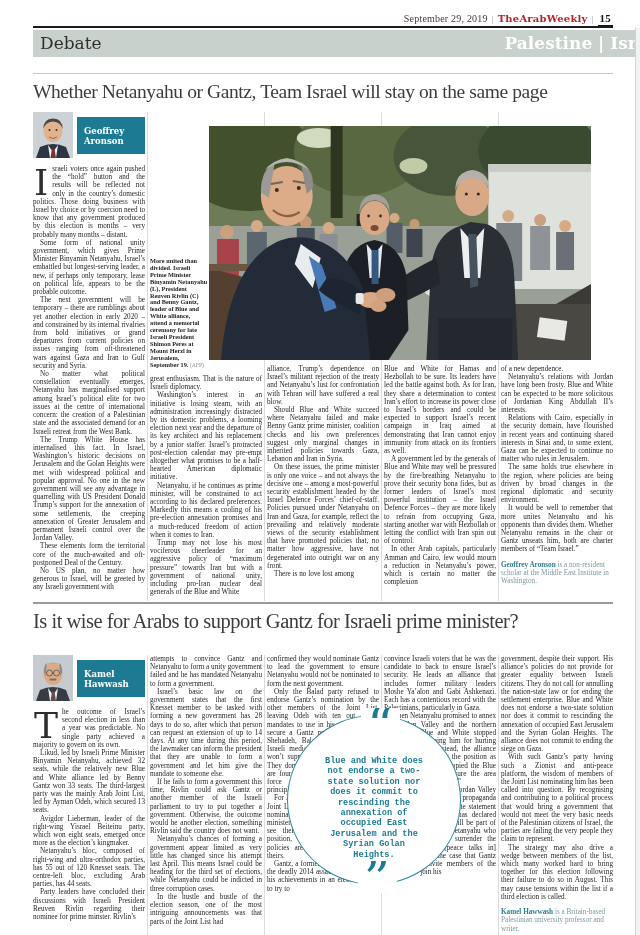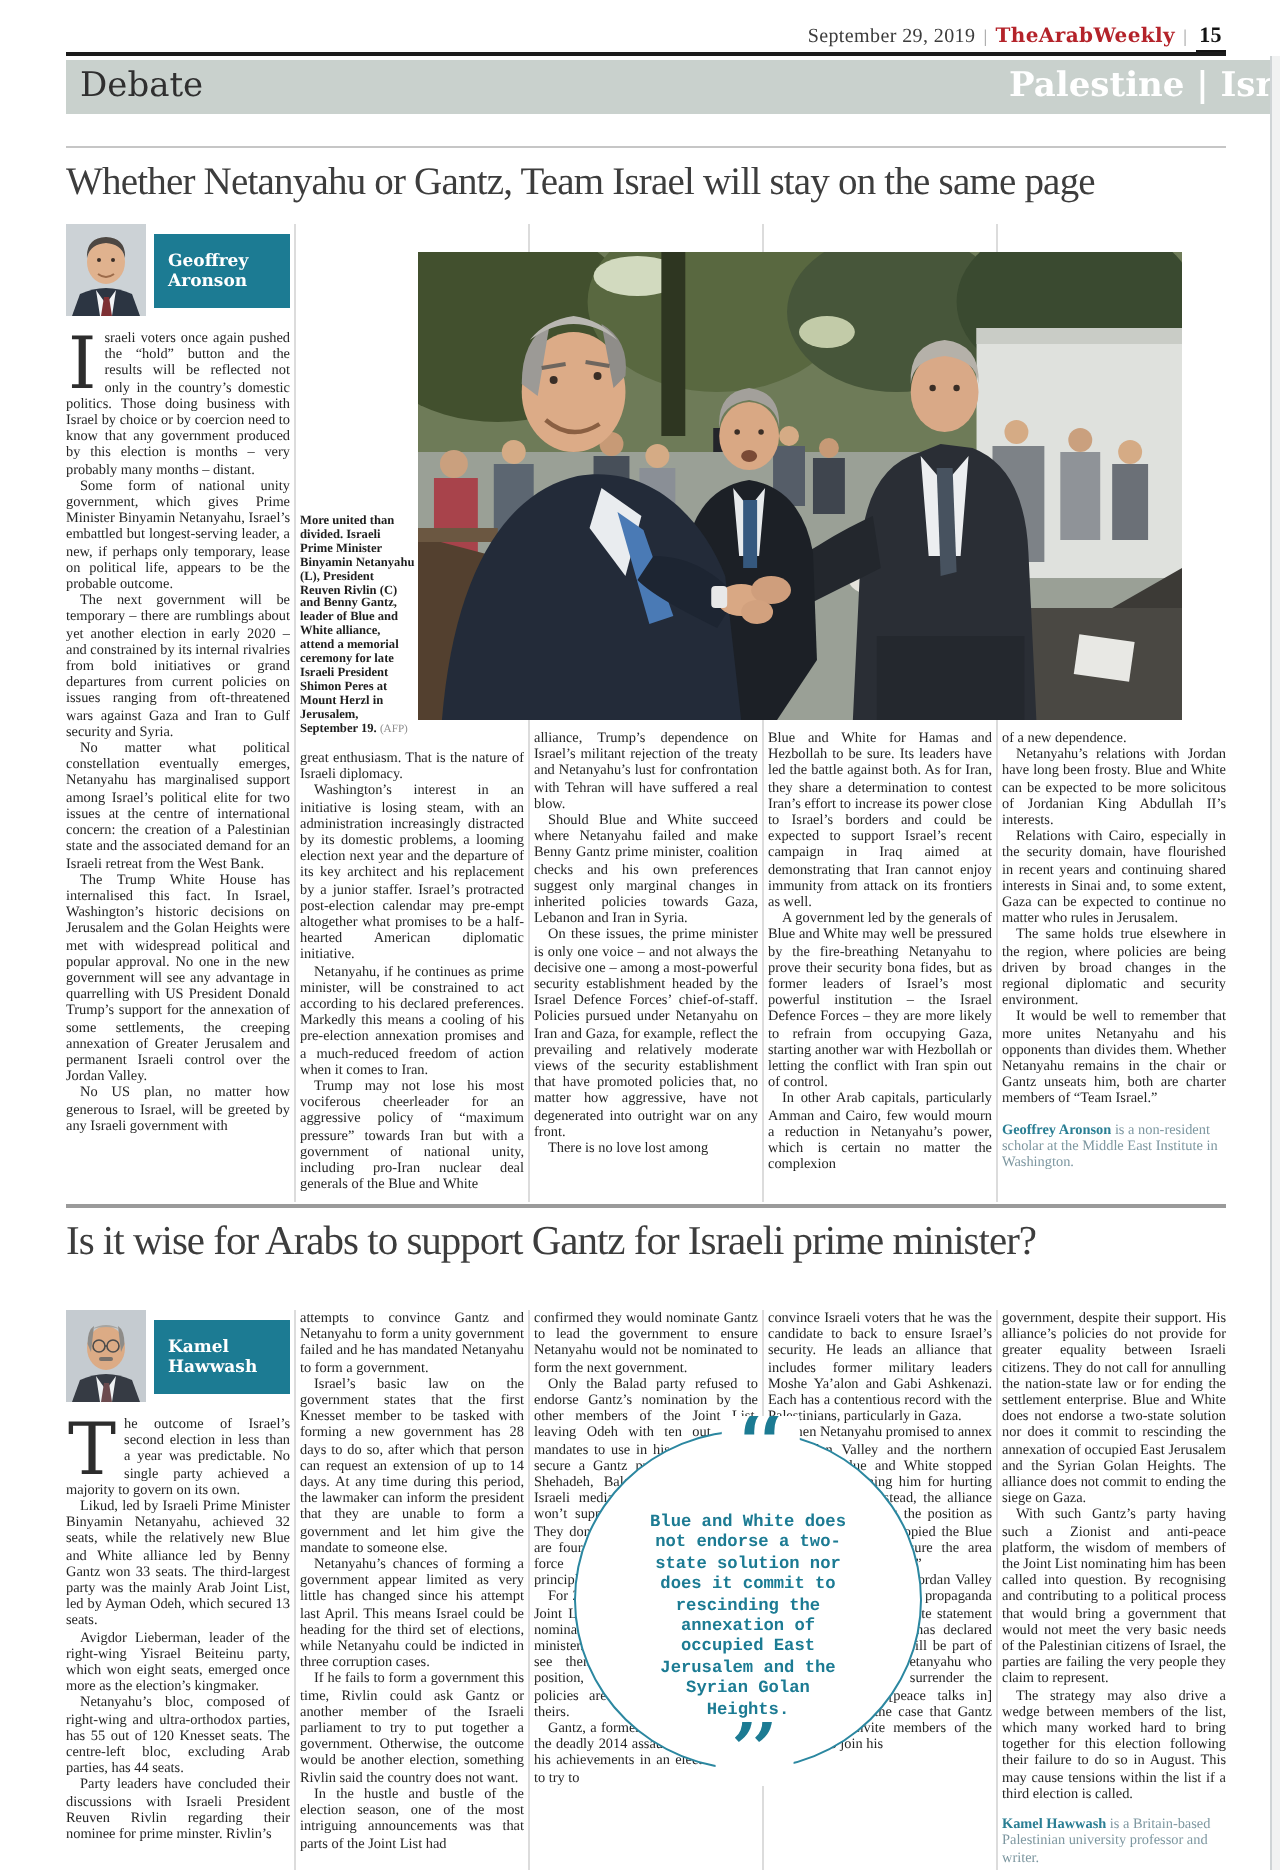--- a/index.html
+++ b/index.html
@@ -106,20 +106,21 @@
           <path d="M16 25 Q20 28 24 25" stroke="#9c6b4a" stroke-width="1" fill="none"></path>
         </svg>
         <div class="author-label">Geoffrey Aronson</div>
       </div>
       <p class="para first"><span class="dropcap">I</span><span>sraeli voters once again pushed the “hold” button and the results will be reflected not only in the country’s domestic politics. Those doing business with Israel by choice or by coercion need to know that any government produced by this election is months – very probably many months – distant.</span></p>
       <div>
           <p class="para">Some form of national unity government, which gives Prime Minister Binyamin Netanyahu, Israel’s embattled but longest-serving leader, a new, if perhaps only temporary, lease on political life, appears to be the probable outcome.</p>
           <p class="para">The next government will be temporary – there are rumblings about yet another election in early 2020 – and constrained by its internal rivalries from bold initiatives or grand departures from current policies on issues ranging from oft-threatened wars against Gaza and Iran to Gulf security and Syria.</p>
           <p class="para">No matter what political constellation eventually emerges, Netanyahu has marginalised support among Israel’s political elite for two issues at the centre of international concern: the creation of a Palestinian state and the associated demand for an Israeli retreat from the West Bank.</p>
           <p class="para">The Trump White House has internalised this fact. In Israel, Washington’s historic decisions on Jerusalem and the Golan Heights were met with widespread political and popular approval. No one in the new government will see any advantage in quarrelling with US President Donald Trump’s support for the annexation of some settlements, the creeping annexation of Greater Jerusalem and permanent Israeli control over the Jordan Valley.</p>
+          <p class="para">These elements form the territorial core of the much-awaited and oft-postponed Deal of the Century.</p>
           <p class="para">No US plan, no matter how generous to Israel, will be greeted by any Israeli government with</p>
         </div>
     </div>
 
     <div class="photo">
       <svg viewBox="0 0 383 234" preserveAspectRatio="none">
         <rect width="383" height="110" fill="#6e7b58"></rect>
         <rect y="100" width="383" height="134" fill="#9aa096"></rect>
         <ellipse cx="40" cy="35" rx="70" ry="50" fill="#42502e"></ellipse>
         <ellipse cx="150" cy="25" rx="65" ry="45" fill="#596840"></ellipse>
@@ -273,22 +274,22 @@
           <p class="para">Likud, led by Israeli Prime Minister Binyamin Netanyahu, achieved 32 seats, while the relatively new Blue and White alliance led by Benny Gantz won 33 seats. The third-largest party was the mainly Arab Joint List, led by Ayman Odeh, which secured 13 seats.</p>
           <p class="para">Avigdor Lieberman, leader of the right-wing Yisrael Beiteinu party, which won eight seats, emerged once more as the election’s kingmaker.</p>
           <p class="para">Netanyahu’s bloc, composed of right-wing and ultra-orthodox parties, has 55 out of 120 Knesset seats. The centre-left bloc, excluding Arab parties, has 44 seats.</p>
           <p class="para">Party leaders have concluded their discussions with Israeli President Reuven Rivlin regarding their nominee for prime minster. Rivlin’s</p>
         </div>
     </div>
 
     <div class="col c2 cont">
         <p class="para">attempts to convince Gantz and Netanyahu to form a unity government failed and he has mandated Netanyahu to form a government.</p>
         <p class="para">Israel’s basic law on the government states that the first Knesset member to be tasked with forming a new government has 28 days to do so, after which that person can request an extension of up to 14 days. At any time during this period, the lawmaker can inform the president that they are unable to form a government and let him give the mandate to someone else.</p>
+        <p class="para">If he fails to form a government this time, Rivlin could ask Gantz or another member of the Israeli parliament to try to put together a government. Otherwise, the outcome would be another election, something Rivlin said the country does not want.</p>
         <p class="para">Netanyahu’s chances of forming a government appear limited as very little has changed since his attempt last April. This means Israel could be heading for the third set of elections, while Netanyahu could be indicted in three corruption cases.</p>
-        <p class="para">If he fails to form a government this time, Rivlin could ask Gantz or another member of the Israeli parliament to try to put together a government. Otherwise, the outcome would be another election, something Rivlin said the country does not want.</p>
         <p class="para">In the hustle and bustle of the election season, one of the most intriguing announcements was that parts of the Joint List had</p>
       </div>
     <div class="col c3 cont">
         <p class="para">confirmed they would nominate Gantz to lead the government to ensure Netanyahu would not be nominated to form the next government.</p>
         <p class="para">Only the Balad party refused to endorse Gantz’s nomination by the other members of the Joint List, leaving Odeh with ten out of 13 mandates to use in his endeavours to secure a Gantz premiership. Mtanes Shehadeh, Balad party leader, told Israeli media: “We always said we won’t support recommending Gantz. They don’t have Balad’s support. We are four partner parties. No one can force the other on matters of principle.”</p>
         <p class="para">For 27 years, member parties of the Joint List made a rule of refusing to nominate a candidate for prime minister. It was therefore a surprise to see them support Gantz for the position, particularly because his policies are strongly at odds with theirs.</p>
         <p class="para">Gantz, a former army chief who led the deadly 2014 assault on Gaza, used his achievements in an election video to try to</p>
       </div>
     <div class="col c4 cont">
         <p class="para">convince Israeli voters that he was the candidate to back to ensure Israel’s security. He leads an alliance that includes former military leaders Moshe Ya’alon and Gabi Ashkenazi. Each has a contentious record with the Palestinians, particularly in Gaza.</p>

